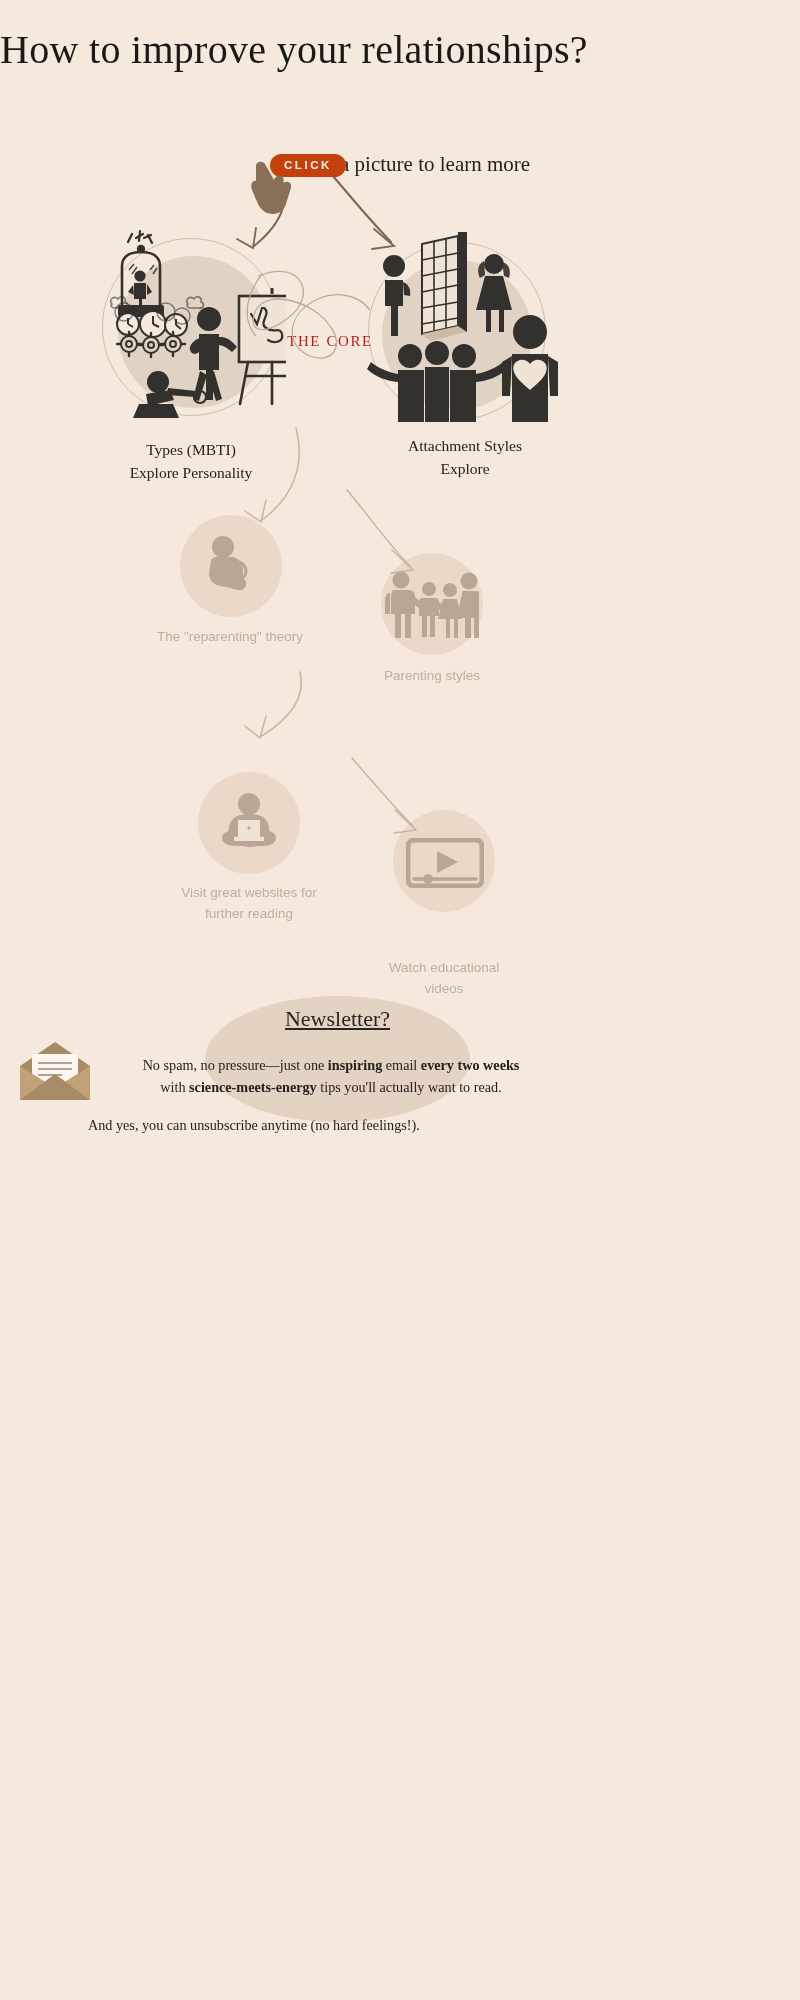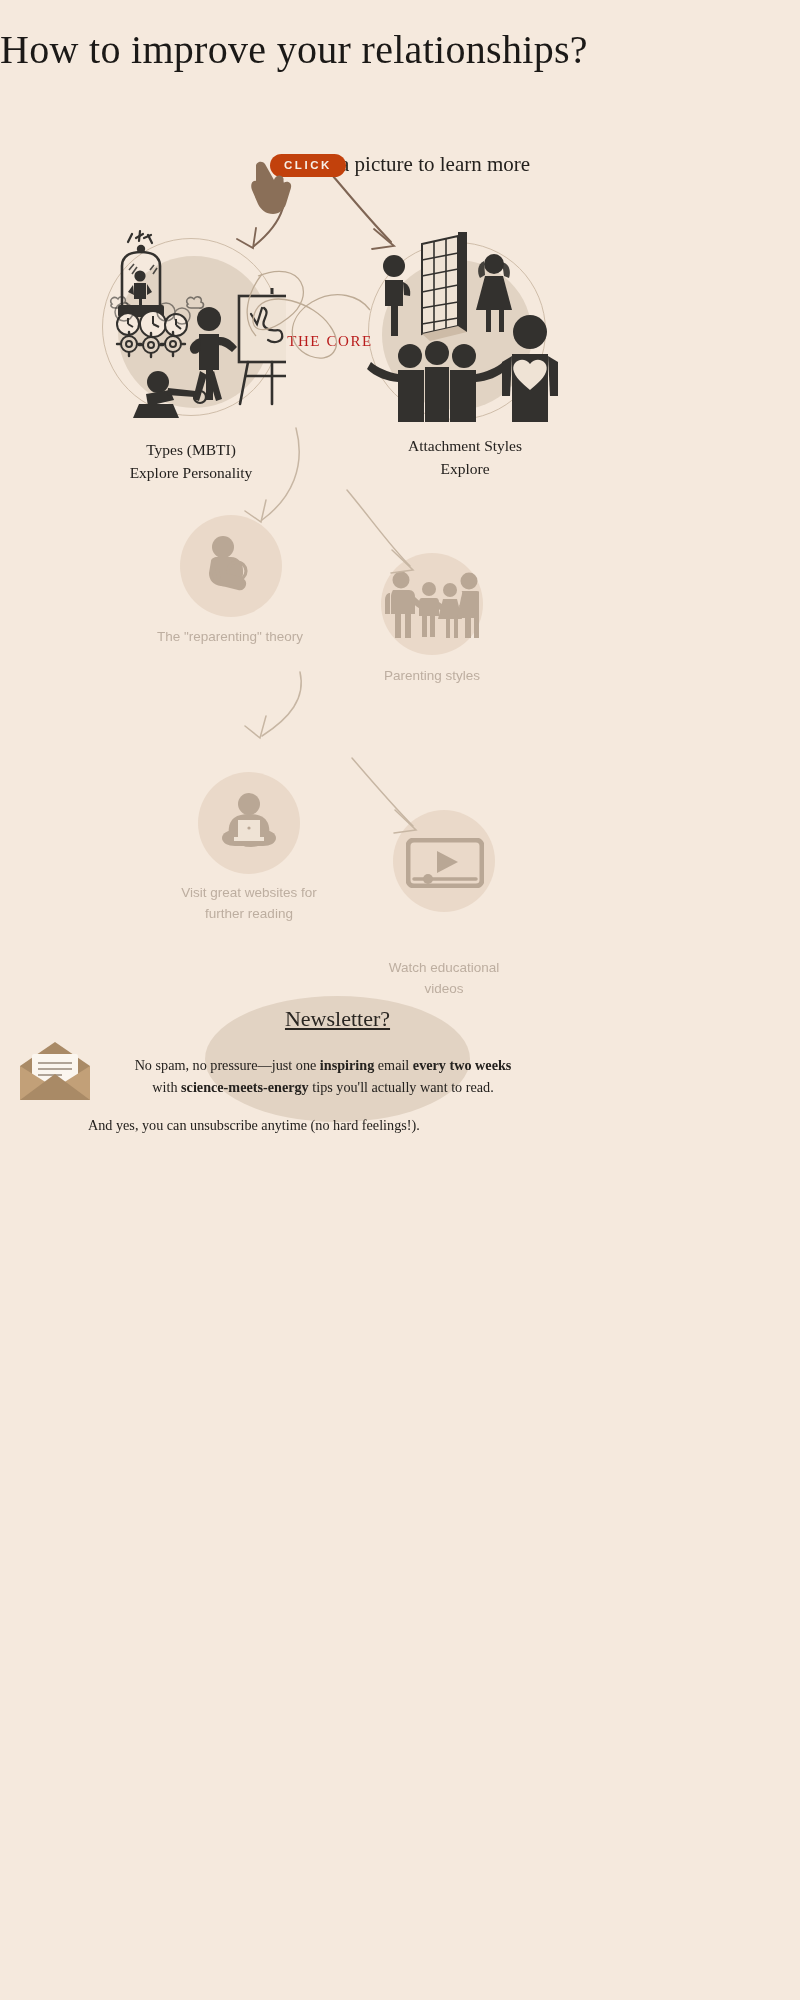--- a/index.html
+++ b/index.html
@@ -118,21 +118,21 @@
     width:265px; height:126px;
     background:#e2d3c3; border-radius:50%;
   }
   .news-title {
     position:absolute; left:205px; top:1006px; width:265px;
     text-align:center;
     font-family:"Liberation Serif", serif;
     font-size:22px; color:#2a2622;text-decoration:underline;
   }
   .news-body {
-    position:absolute; left:88px; top:1055px; width:470px;
+    position:absolute; left:96px; top:1055px; width:470px;
     text-align:center;
     font-family:"Liberation Serif", serif;
     font-size:14.2px; line-height:1.52; color:#24211e;
   }
   .news-body b { font-weight:700; }
   .news-foot {
     position:absolute; left:88px; top:1117px; width:470px;
     font-family:"Liberation Serif", serif;
     font-size:14.2px; color:#24211e;
   }

